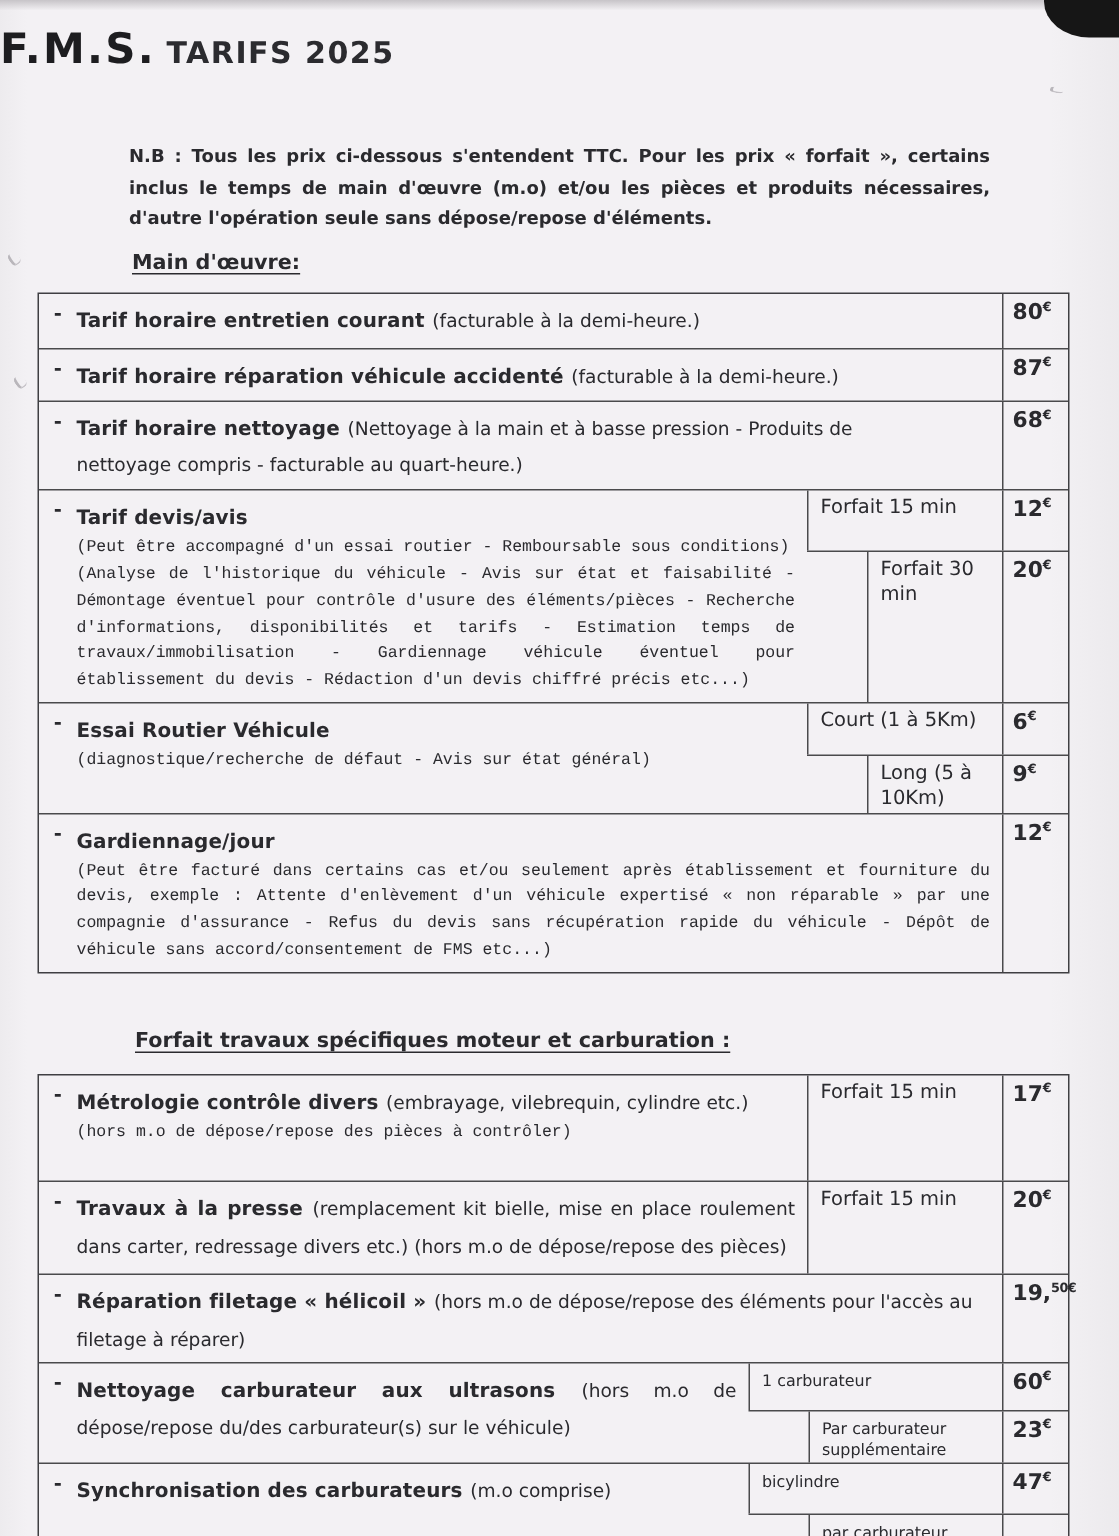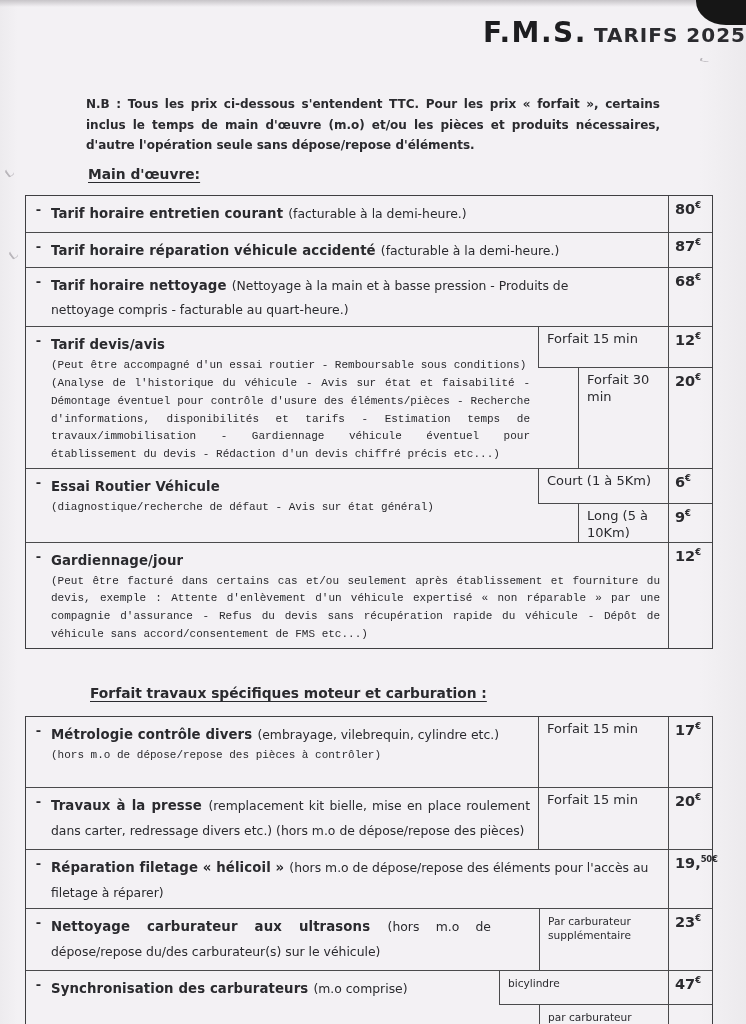--- a/index.html
+++ b/index.html
@@ -29,21 +29,21 @@
     width:50px;height:25px;
     background:#161616;
     border-bottom-left-radius:30px 24px;
   }
   .smudge{position:absolute;border-left:2px solid #b9b6bb;border-bottom:1px solid #c4c1c6;width:7px;height:9px;transform:rotate(-35deg);border-radius:40%;}
   .smudge.s1{left:6px;top:168px;}
   .smudge.s2{left:10px;top:250px;}
   .smudge.s3{left:700px;top:58px;height:4px;width:9px;transform:rotate(8deg);}
 
   
-  .doc-title{text-align:right;line-height:34px;white-space:nowrap;}
+  .doc-title{text-align:left;line-height:34px;white-space:nowrap;}
   .doc-title .big{font-size:28px;font-weight:700;letter-spacing:1.5px;color:#1d1d20;}
   .doc-title .rest{font-size:20px;font-weight:700;letter-spacing:1px;margin-left:7px;color:#2b2b2f;}
 
   .nb-note{
     margin:40px 86px 0 86px;
     font-size:12px;font-weight:700;
     line-height:1.72;text-align:justify;
   }
   .sec-heading{
     display:inline-block;
@@ -249,20 +249,24 @@
 
     <div class="row" style="min-height:62px">
       <div class="desc">
         <span class="dash">-</span>
         <div class="dtext just">
           <span class="rtitle">Nettoyage carburateur aux ultrasons</span>
           <span class="rdetail">(hors m.o de dépose/repose du/des carburateur(s) sur le véhicule)</span>
         </div>
       </div>
       <div class="subcol w212 sub-sm">
+        <div class="subrow" style="min-height:31px">
+          <div class="sublabel">1 carburateur</div>
+          <div class="subprice"><span>60</span><sup>€</sup></div>
+        </div>
         <div class="subrow grow">
           <div class="sublabel">Par carburateur supplémentaire</div>
           <div class="subprice"><span>23</span><sup>€</sup></div>
         </div>
       </div>
     </div>
 
     <div class="row" style="min-height:64px">
       <div class="desc">
         <span class="dash">-</span>

